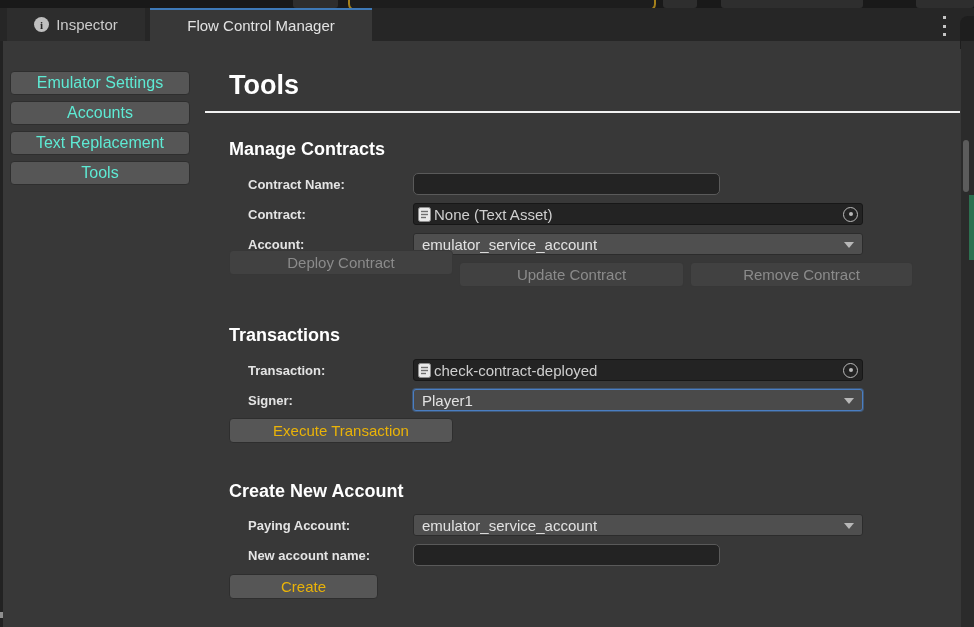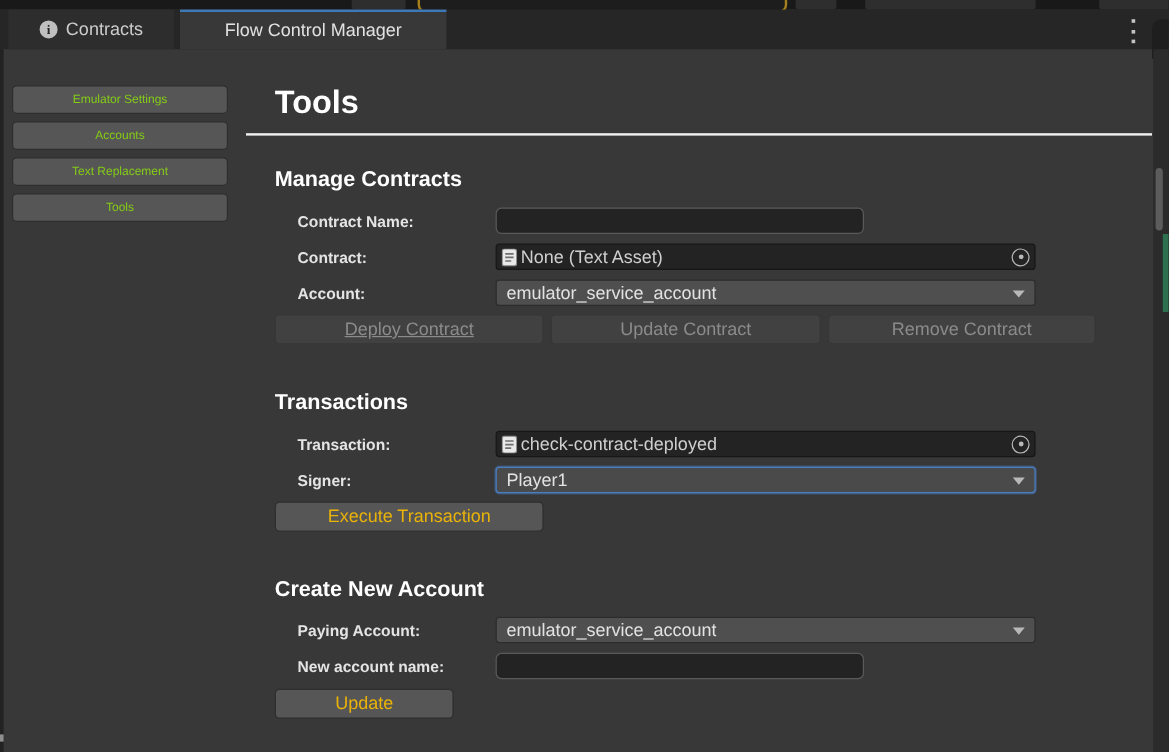--- a/index.html
+++ b/index.html
@@ -27,22 +27,22 @@
   .kebab i{width:3px;height:3px;background:#c4c4c4;display:block;}
   .corner-dark{position:absolute;right:0;top:8px;width:14px;height:33px;background:#1e1e1e;border-top-left-radius:8px;}
   
   .left-strip{position:absolute;left:0;top:41px;width:3px;height:586px;background:#222222;}
   .left-tick{position:absolute;left:0;top:612px;width:3px;height:6px;background:#8f8f8f;}
   .right-strip{position:absolute;left:961px;top:41px;width:13px;height:586px;background:#2b2b2b;}
   .scroll-thumb{position:absolute;left:963px;top:140px;width:6px;height:52px;background:#5c5c5c;border-radius:3px;}
   .green-bar{position:absolute;left:969px;top:195px;width:5px;height:65px;background:#2c7050;}
   
   .sidebar{position:absolute;left:10px;top:71px;width:180px;display:flex;flex-direction:column;gap:6px;}
-  .side-btn{height:24px;background:#565656;border:1px solid #2e2e2e;border-radius:4px;color:#84cc16;
-    font-size:10px;display:flex;align-items:center;justify-content:center;cursor:pointer;box-sizing:border-box;}
+  .side-btn{height:24px;background:#565656;border:1px solid #2e2e2e;border-radius:4px;color:#5eead4;
+    font-size:16px;display:flex;align-items:center;justify-content:center;cursor:pointer;box-sizing:border-box;}
   
   .page-title{position:absolute;left:229px;top:70px;font-size:27px;font-weight:bold;color:#ffffff;}
   .title-rule{position:absolute;left:205px;top:111px;width:755px;height:2px;background:#f2f2f2;}
   .section-head{position:absolute;font-size:18px;font-weight:bold;color:#ffffff;}
   .row-label{position:absolute;font-size:13px;font-weight:bold;color:#e4e4e4;}
   
   .text-input{position:absolute;height:22px;background:#232323;border:1px solid #5a5a5a;border-radius:5px;
     box-sizing:border-box;color:#d8d8d8;font-size:14px;padding:0 6px;outline:none;font-family:inherit;}
   .obj-field{position:absolute;height:22px;background:#232323;border:1px solid #171717;border-radius:3px;
     box-sizing:border-box;display:flex;align-items:center;padding:0 4px;cursor:pointer;}
@@ -72,21 +72,21 @@
     <div class="sliver-frag" style="left:293px;width:45px;"></div>
     <div class="sliver-yellow" style="left:348px;width:304px;"></div>
     <div class="sliver-frag" style="left:663px;width:34px;"></div>
     <div class="sliver-frag" style="left:721px;width:142px;"></div>
     <div class="sliver-frag" style="left:916px;width:58px;"></div>
   </div>
 
   <div class="tab-bar">
     <div class="tab tab-inactive">
       <span class="info-icon">i</span>
-      <span>Contracts</span>
+      <span>Inspector</span>
     </div>
     <div class="tab tab-active">
       <span>Flow Control Manager</span>
     </div>
     <div class="corner-dark"></div>
     <div class="kebab">
         <i></i>
         <i></i>
         <i></i>
       </div>
@@ -126,21 +126,21 @@
         <i></i>
       </span>
   </div>
 
   <div class="row-label" style="left:248px;top:237px;">Account:</div>
   <div class="dropdown" style="left:413px;top:233px;width:450px;">
     <span class="dd-text">emulator_service_account</span>
     <span class="dd-arrow"></span>
   </div>
 
-  <div class="u-btn disabled" style="left:229px;top:262px;width:224px;text-decoration:underline;">Deploy Contract</div>
+  <div class="u-btn disabled" style="left:229px;top:250px;width:224px;">Deploy Contract</div>
   <div class="u-btn disabled" style="left:459px;top:262px;width:225px;">Update Contract</div>
   <div class="u-btn disabled" style="left:690px;top:262px;width:223px;">Remove Contract</div>
 
   <div class="section-head" style="left:229px;top:325px;text-align:center;">Transactions</div>
 
   <div class="row-label" style="left:248px;top:363px;">Transaction:</div>
   <div class="obj-field" style="left:413px;top:359px;width:450px;">
     <svg class="doc-icon" width="13" height="15" viewBox="0 0 13 15">
       <rect x="0.5" y="0.5" width="12" height="14" rx="2" fill="#e9e9e9" stroke="#8f8f8f"></rect>
       <line x1="3" y1="4.5" x2="10" y2="4.5" stroke="#6f6f6f" stroke-width="1.4"></line>
@@ -165,15 +165,15 @@
 
   <div class="row-label" style="left:248px;top:518px;">Paying Account:</div>
   <div class="dropdown" style="left:413px;top:514px;width:450px;">
     <span class="dd-text">emulator_service_account</span>
     <span class="dd-arrow"></span>
   </div>
 
   <div class="row-label" style="left:248px;top:548px;">New account name:</div>
   <input class="text-input" style="left: 413px; top: 544px; width: 307px;" type="text" value="">
 
-  <div class="u-btn enabled" style="left:229px;top:574px;width:149px;">Update</div>
+  <div class="u-btn enabled" style="left:229px;top:574px;width:149px;">Create</div>
 
 </div>
 
 </body></html>

